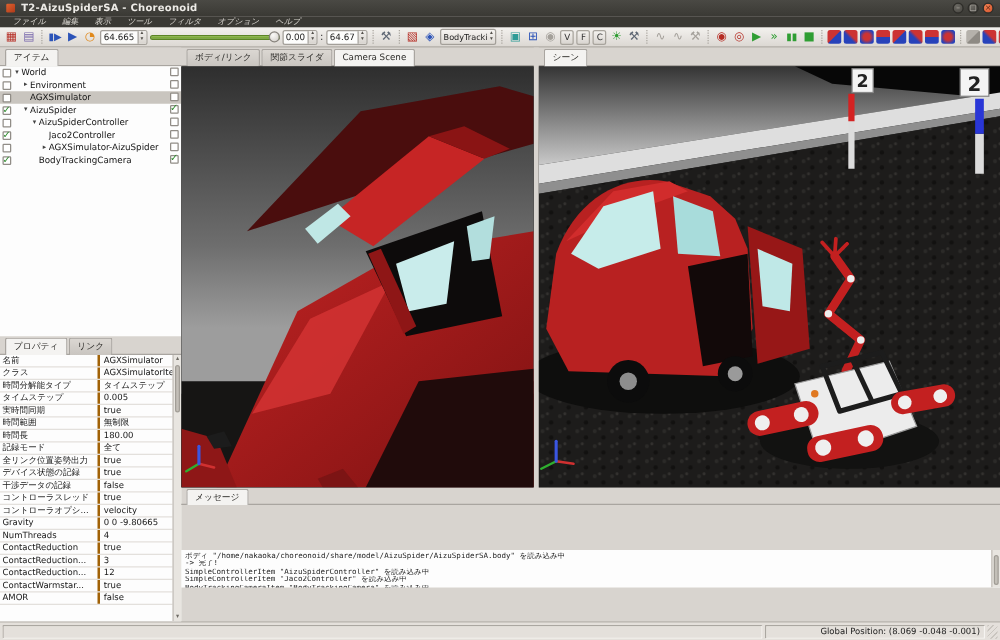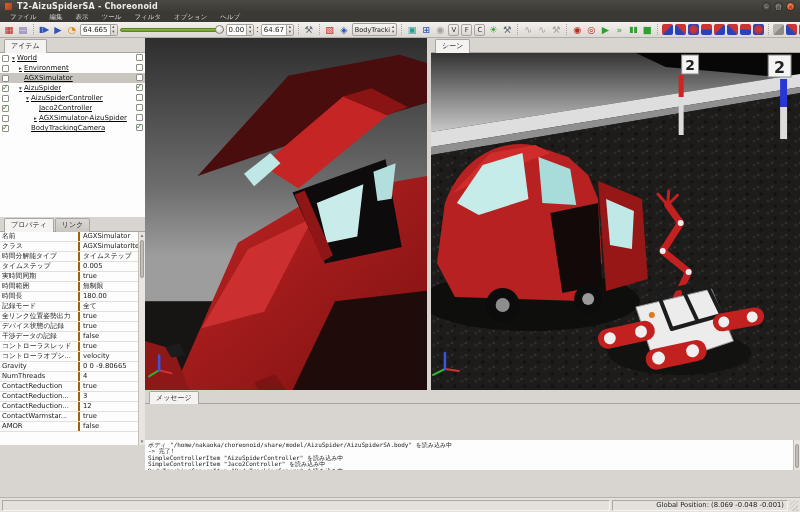--- a/index.html
+++ b/index.html
@@ -9,21 +9,21 @@
 
   
   .titlebar { height:13px; background:linear-gradient(#4a4944,#3a3934); display:flex; align-items:center; padding:0 5px; }
   .app-icon { width:7px; height:7px; background:linear-gradient(135deg,#e0622e,#b03a1a); border-radius:1px; margin-right:5px; }
   .title { color:#edebe7; font-size:8px; font-weight:bold; letter-spacing:.2px; flex:1; }
   .winbtns { display:flex; gap:3px; }
   .wbtn { width:9px; height:9px; border-radius:50%; background:radial-gradient(circle at 35% 30%,#6b6963,#46443f); border:1px solid #2e2d29; color:#b6b3ac; font-size:6px; line-height:7px; text-align:center; }
   .wbtn.close { background:radial-gradient(circle at 35% 30%,#f08354,#d4502a); color:#5a1d0c; }
 
   
-  .menubar { height:9px; background:#3a3934; display:flex; align-items:center; padding:0 4px; gap:1px; }
+  .menubar { height:9px; background:#3a3934; display:flex; align-items:center; padding:0 4px; gap:1px;font-style:italic; }
   .menu-item { color:#d9d6d0; font-size:6.5px; line-height:9px; padding:0 6px; }
 
   
   .toolbar { height:16px; background:linear-gradient(#f3f1ee,#dcd8d3); border-bottom:1px solid #b2aea8; display:flex; align-items:center; padding:0 3px; gap:2px; overflow:hidden; white-space:nowrap; }
   .ticon { display:inline-block; width:12px; height:13px; line-height:13px; font-size:9.5px; text-align:center; flex:none; }
   .ticon.sm { font-size:8px; }
   .c-red{color:#b52b22} .c-violet{color:#7463ab} .c-blue{color:#2b53b8} .c-orange{color:#e0891c}
   .c-slate{color:#5d6673} .c-green{color:#2f9e33} .c-gray{color:#a4a09a} .c-teal{color:#2e9b96}
   .tsep { width:1px; height:11px; border-left:1px dotted #aaa69f; margin:0 2px; flex:none; }
   .spin { display:inline-flex; align-items:stretch; height:12px; background:#fdfdfc; border:1px solid #a39f99; border-radius:2px; flex:none; }
@@ -49,21 +49,21 @@
   
   .main { display:flex; height:459px; }
   .left-col { width:145px; flex:none; display:flex; flex-direction:column; background:#d8d4cf; }
   .right-col { flex:1; display:flex; flex-direction:column; min-width:0; }
 
   .tabstrip { height:15px; display:flex; align-items:flex-end; padding-left:4px; gap:1px; position:relative; }
   .tabstrip::after { content:""; position:absolute; left:0; right:0; bottom:0; height:1px; background:#a9a5a0; }
   .tab { height:14px; line-height:13px; padding:0 6px; font-size:7px; color:#2e2d2a; background:linear-gradient(#dbd7d2,#c9c5c0); border:1px solid #a9a5a0; border-bottom:none; border-radius:2px 2px 0 0; position:relative; z-index:1; white-space:nowrap; }
   .tab.active { background:#f4f3f1; z-index:2; }
 
-  .tree { height:164px; background:#fdfdfd; border-top:none; overflow:hidden; position:relative;text-decoration:underline; }
+  .tree { height:216px; background:#fdfdfd; border-top:none; overflow:hidden; position:relative; }
   .trow { height:10px; display:flex; align-items:center; padding:0 2px; position:relative; }
   .trow.selected { background:#c9c5bf; }
   .cb { width:7px; height:7px; border:1px solid #918d87; background:#fff; border-radius:1px; flex:none; position:relative; }
   .cb .chk { position:absolute; left:-1px; top:-3px; font-size:8px; color:#2c8a2c; font-weight:bold; }
   .cb.right { position:absolute; right:2px; top:1px; }
   .arrow { width:7px; font-size:5.5px; color:#444; text-align:center; flex:none; }
   .tlabel { font-size:7px; color:#141414; white-space:nowrap; overflow:hidden; }
   .ind0 .indent{width:1px} .ind1 .indent{width:8px} .ind2 .indent{width:15px} .ind3 .indent{width:23px}
   .indent{flex:none}
 
@@ -389,20 +389,25 @@
           <span class="handle"></span>
           <span class="down">▾</span>
         </div>
       </div>
     </div>
 
     <div class="right-col">
       <div class="views-row">
 
         <div class="pane camera-pane">
+          <div class="tabstrip">
+            <span class="tab">ボディ/リンク</span>
+            <span class="tab">関節スライダ</span>
+            <span class="tab active">Camera Scene</span>
+          </div>
           <div class="view3d">
             <svg viewBox="0 0 279 337" preserveAspectRatio="none">
               <defs>
                 <linearGradient id="skyL" x1="0" y1="0" x2="0" y2="1">
                   <stop offset="0" stop-color="#2e2e2e"></stop>
                     <stop offset="0.55" stop-color="#6e6e6e"></stop>
                     <stop offset="0.8" stop-color="#9d9d9d"></stop>
                 </linearGradient>
                 <linearGradient id="carL" x1="0" y1="0" x2="1" y2="1">
                   <stop offset="0" stop-color="#c32424"></stop>

